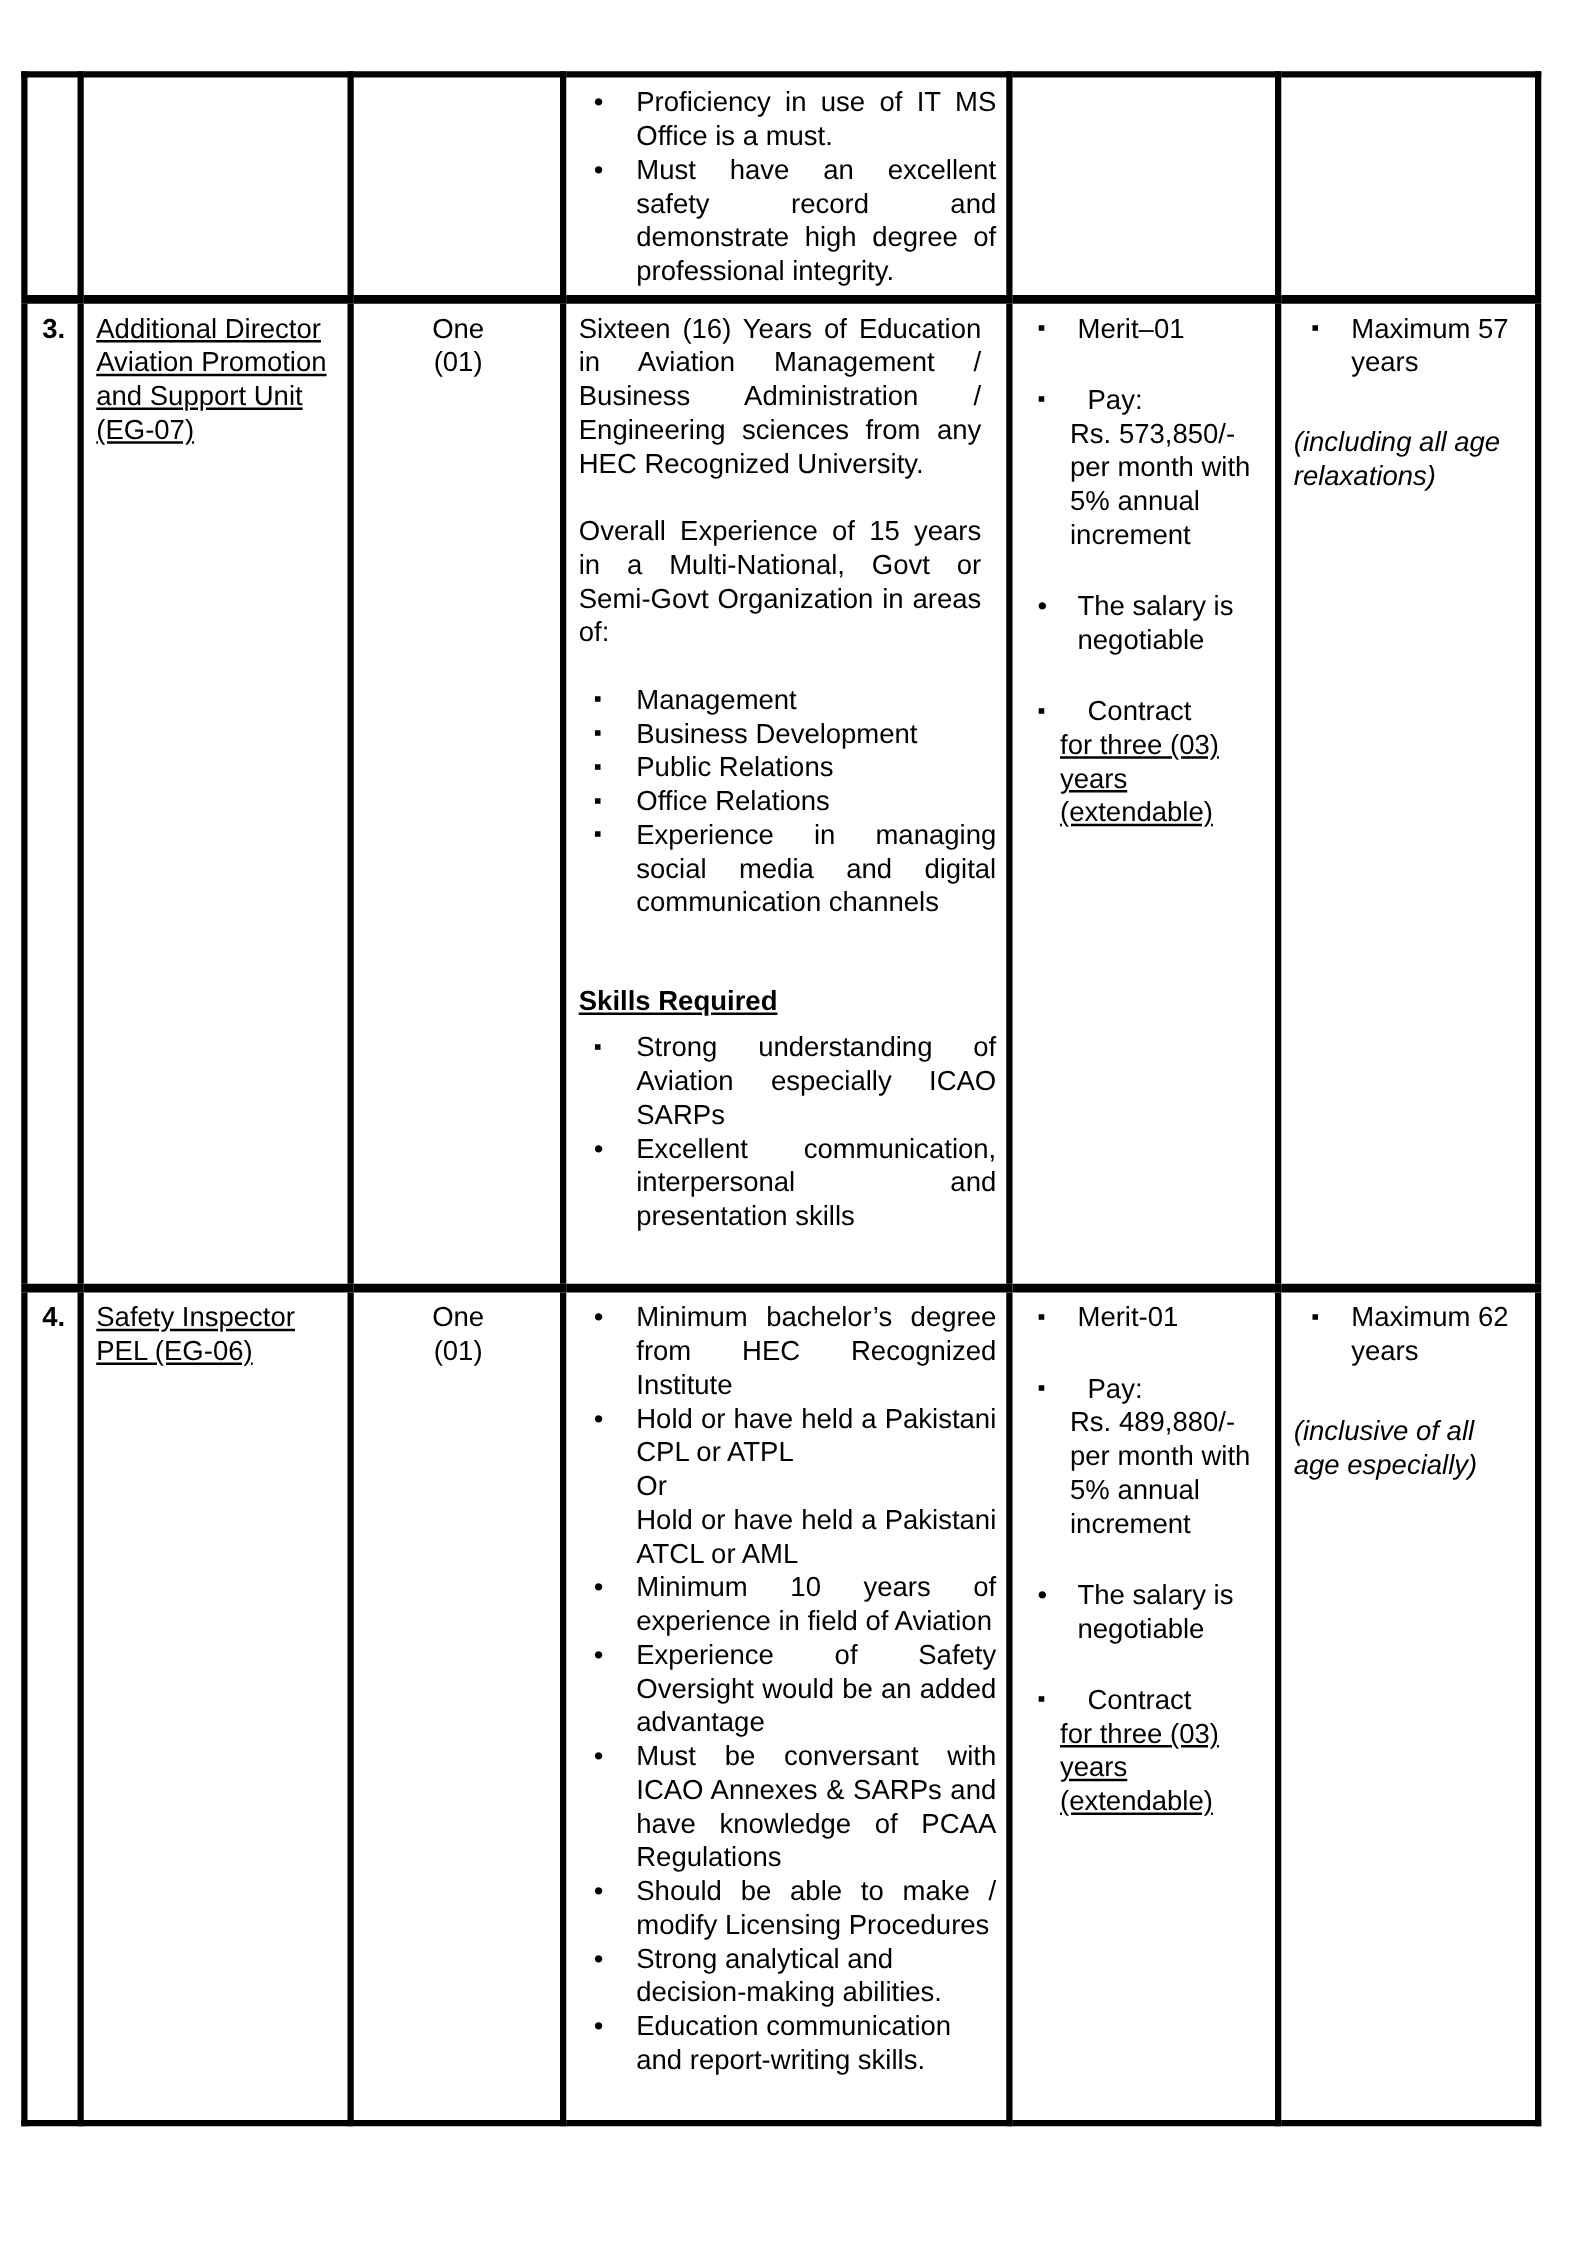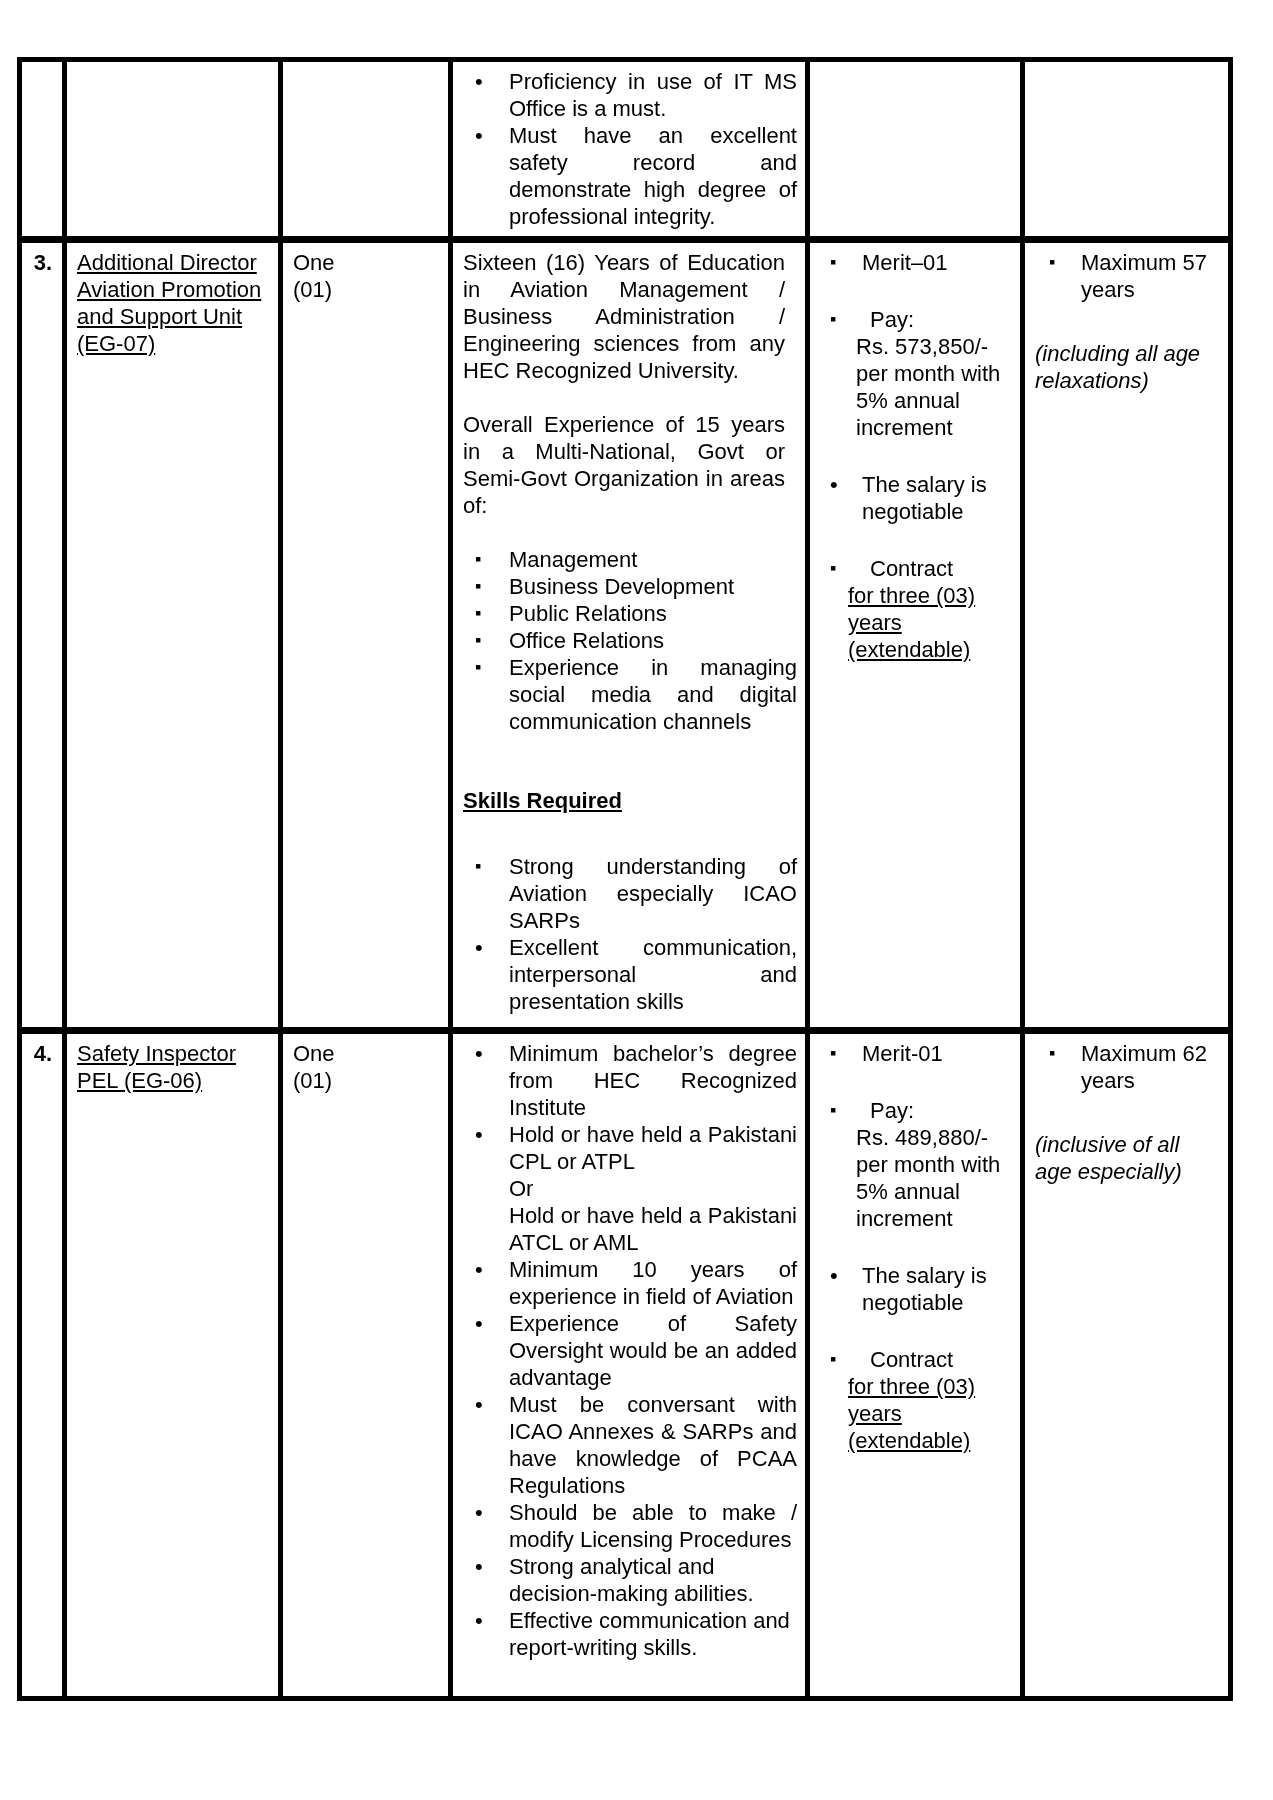--- a/index.html
+++ b/index.html
@@ -23,21 +23,21 @@
     vertical-align:top;
     padding:6px 8px 6px 10px;
   }
   tr.job-row td{border-top-width:7px;}
   td.serial{
     vertical-align:middle;
     text-align:center;
     font-weight:bold;
     padding:0;
   }
-  td.count{text-align:left;padding-top:8px;}
+  td.count{text-align:center;padding-top:8px;}
   td.agecell{padding-left:5px;}
   .just{text-align:justify;}
   
   .li{position:relative;padding-left:46px;margin:0;}
   .li .b{position:absolute;left:12px;top:0;}
   .li .b.sq{font-size:18px;}
   
   .tcell .li{padding-left:42px;}
   .tcell .li.lab{padding-left:50px;}
   .tcell .li .b{left:10px;}
@@ -45,21 +45,21 @@
   .tdetail-pay{margin-left:36px;}
   .tdetail-contract{margin-left:28px;text-decoration:underline;}
   
   .agecell .li{padding-left:46px;}
   .agecell .li .b{left:14px;}
   .age-note{margin-top:37px;font-style:italic;}
   
   .para{margin:0 12px 27px 0;}
   .skills-head{
     font-weight:bold;text-decoration:underline;
-    margin-top:52px;margin-bottom:39px;
+    margin-top:52px;margin-bottom:10px;
   }
   .pos{padding-top:2px;text-decoration:underline;}
 </style>
 </head>
 <body>
 
 <div class="page">
   <table class="jobs">
     <colgroup>
       <col style="width:45px">
@@ -203,21 +203,21 @@
         <div class="li just">
           <span class="b">•</span>
           <span>Should be able to make / modify Licensing Procedures</span>
         </div>
         <div class="li">
           <span class="b">•</span>
           <span>Strong analytical and decision-making abilities.</span>
         </div>
         <div class="li">
           <span class="b">•</span>
-          <span>Effective communication and report-writing skills.</span>
+          <span>Education communication and report-writing skills.</span>
         </div>
       </td>
       <td class="tcell">
         <div class="tgroup li">
           <span class="b sq">▪</span>
           <span>Merit-01</span>
         </div>
         <div class="tgroup">
           <div class="li lab">
             <span class="b sq">▪</span>

